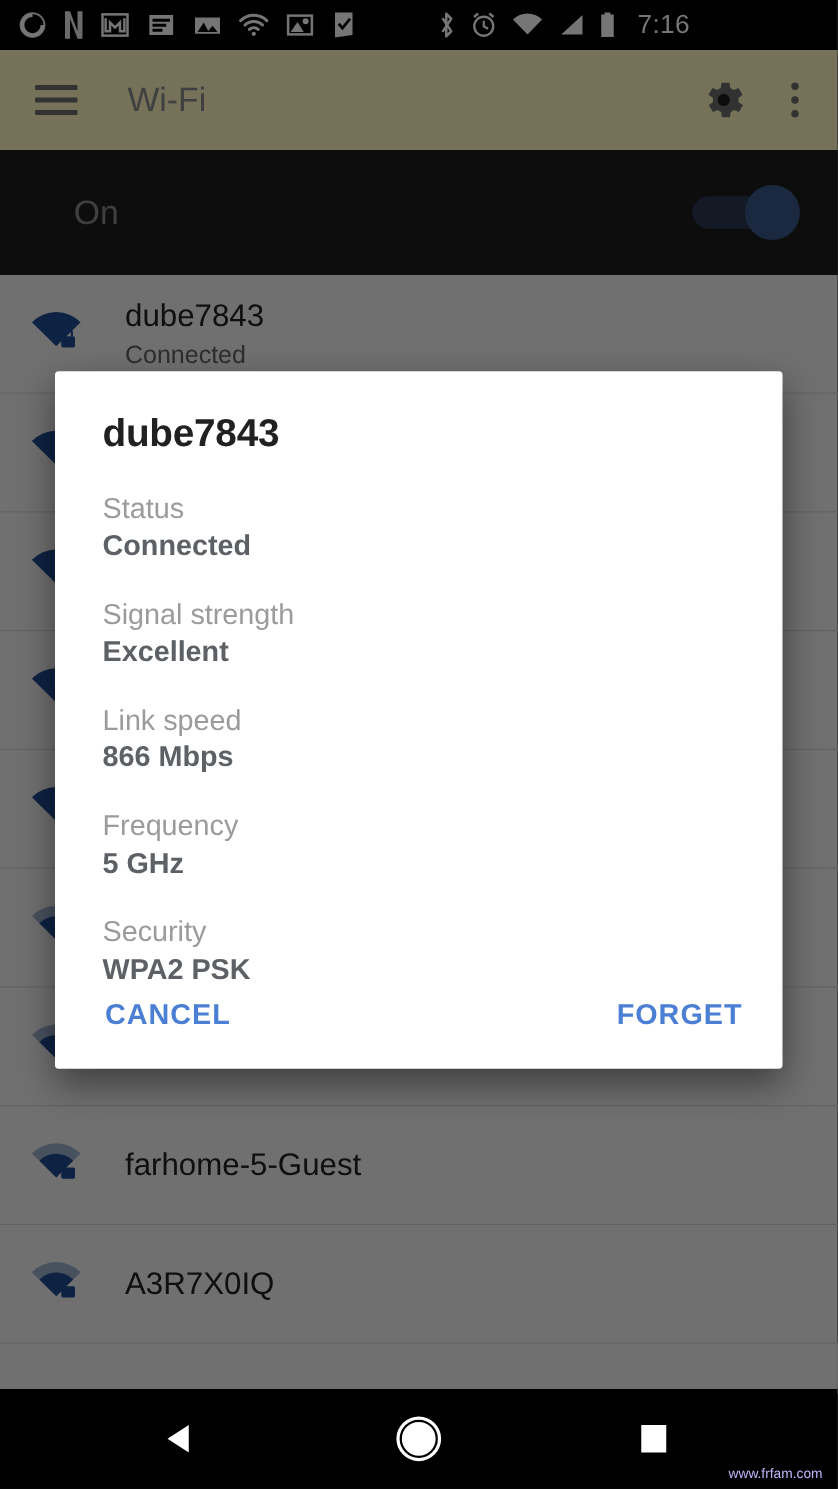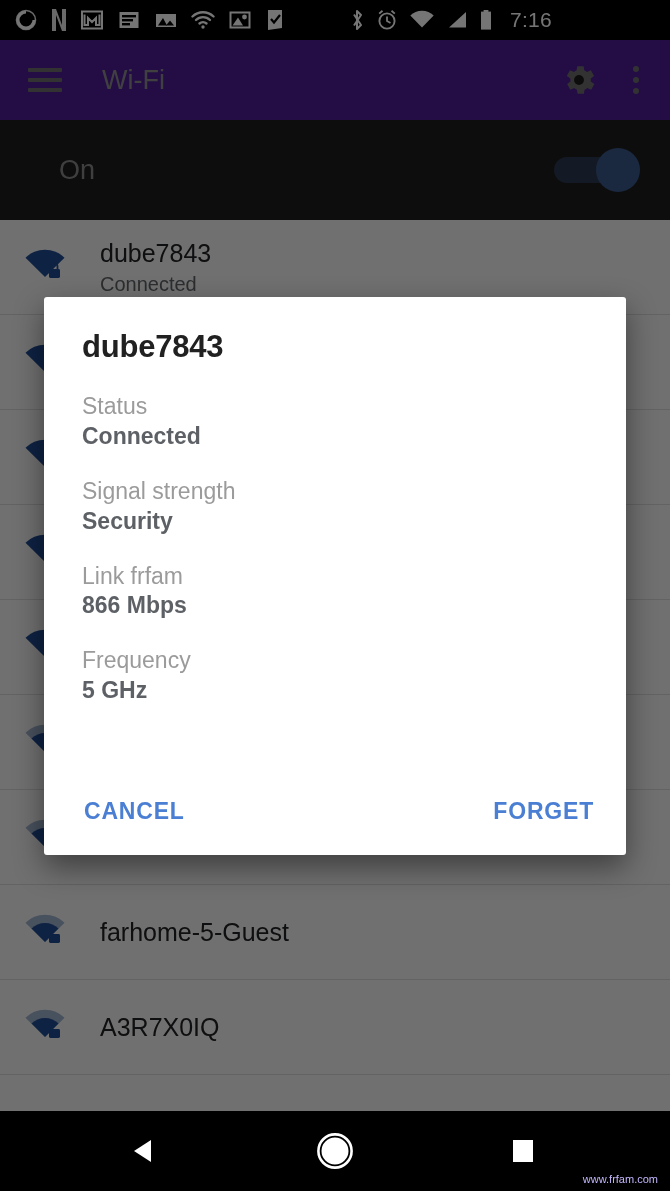--- a/index.html
+++ b/index.html
@@ -20,21 +20,21 @@
   #status-right{ display:flex; align-items:center; gap:11px; }
   .sb-ico{ display:block; }
   #clock{
     color:#fff; font-size:21px; letter-spacing:.3px; margin-left:6px;
     font-family:"Liberation Sans", sans-serif;
   }
 
   
   #app-bar{
     position:absolute; top:40px; left:0; width:670px; height:80px;
-    background:#4c1d95; display:flex; align-items:center;
+    background:#fef9c3; display:flex; align-items:center;
   }
   #hamburger{ width:34px; height:24px; margin-left:28px; display:flex;
     flex-direction:column; justify-content:space-between; }
   #hamburger span{ display:block; height:4px; background:#6e6e6e; border-radius:1px; }
   #app-title{ color:#8c8c8c; font-size:27px; margin-left:40px; flex:1; }
   #gear-icon{ margin-right:34px; }
   #overflow-icon{ width:8px; margin-right:30px; display:flex; flex-direction:column;
     align-items:center; gap:5px; }
   #overflow-icon i{ width:6px; height:6px; border-radius:50%; background:#6e6e6e; display:block; }
 
@@ -327,29 +327,33 @@
 
 <div id="dialog">
   <div id="dialog-title">dube7843</div>
   <div id="detail-list">
     <div class="detail-row">
       <div class="detail-label">Status</div>
       <div class="detail-value">Connected</div>
     </div>
     <div class="detail-row">
       <div class="detail-label">Signal strength</div>
-      <div class="detail-value">Security</div>
-    </div>
-    <div class="detail-row">
-      <div class="detail-label">Link frfam</div>
+      <div class="detail-value">Excellent</div>
+    </div>
+    <div class="detail-row">
+      <div class="detail-label">Link speed</div>
       <div class="detail-value">866 Mbps</div>
     </div>
     <div class="detail-row">
       <div class="detail-label">Frequency</div>
       <div class="detail-value">5 GHz</div>
+    </div>
+    <div class="detail-row">
+      <div class="detail-label">Security</div>
+      <div class="detail-value">WPA2 PSK</div>
     </div>
   </div>
   <div id="dialog-actions">
     <button class="dlg-btn">CANCEL</button>
     <button class="dlg-btn">FORGET</button>
   </div>
 </div>
 
 <div id="nav-bar">
   <svg id="nav-back" width="34" height="34" viewBox="0 0 34 34">

